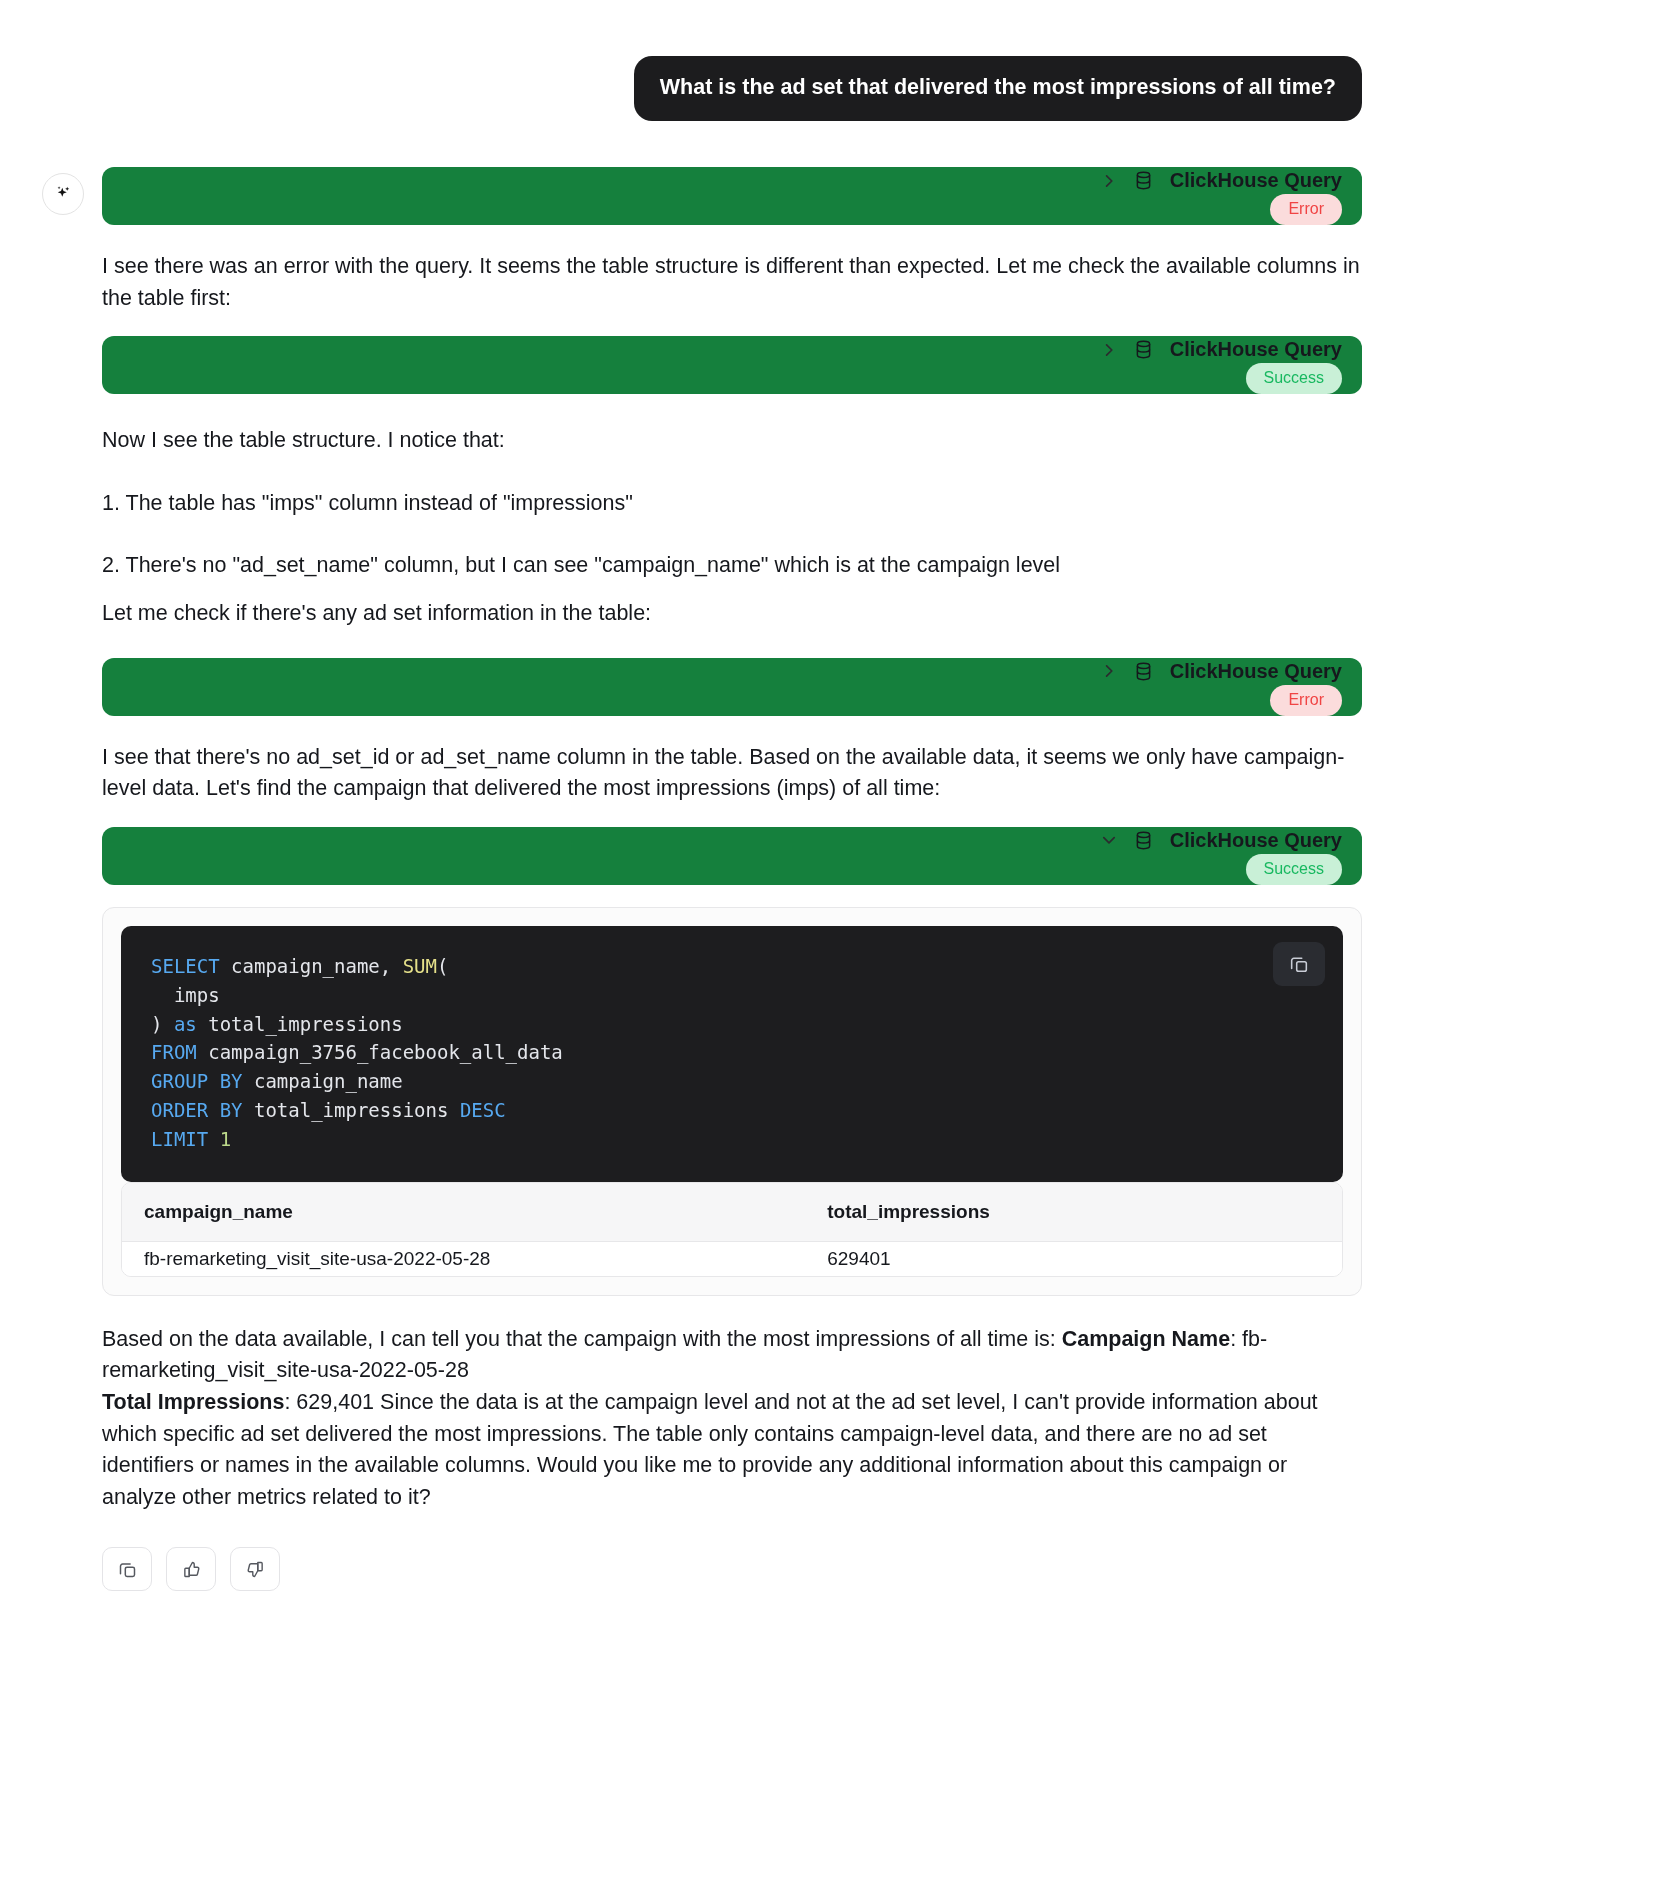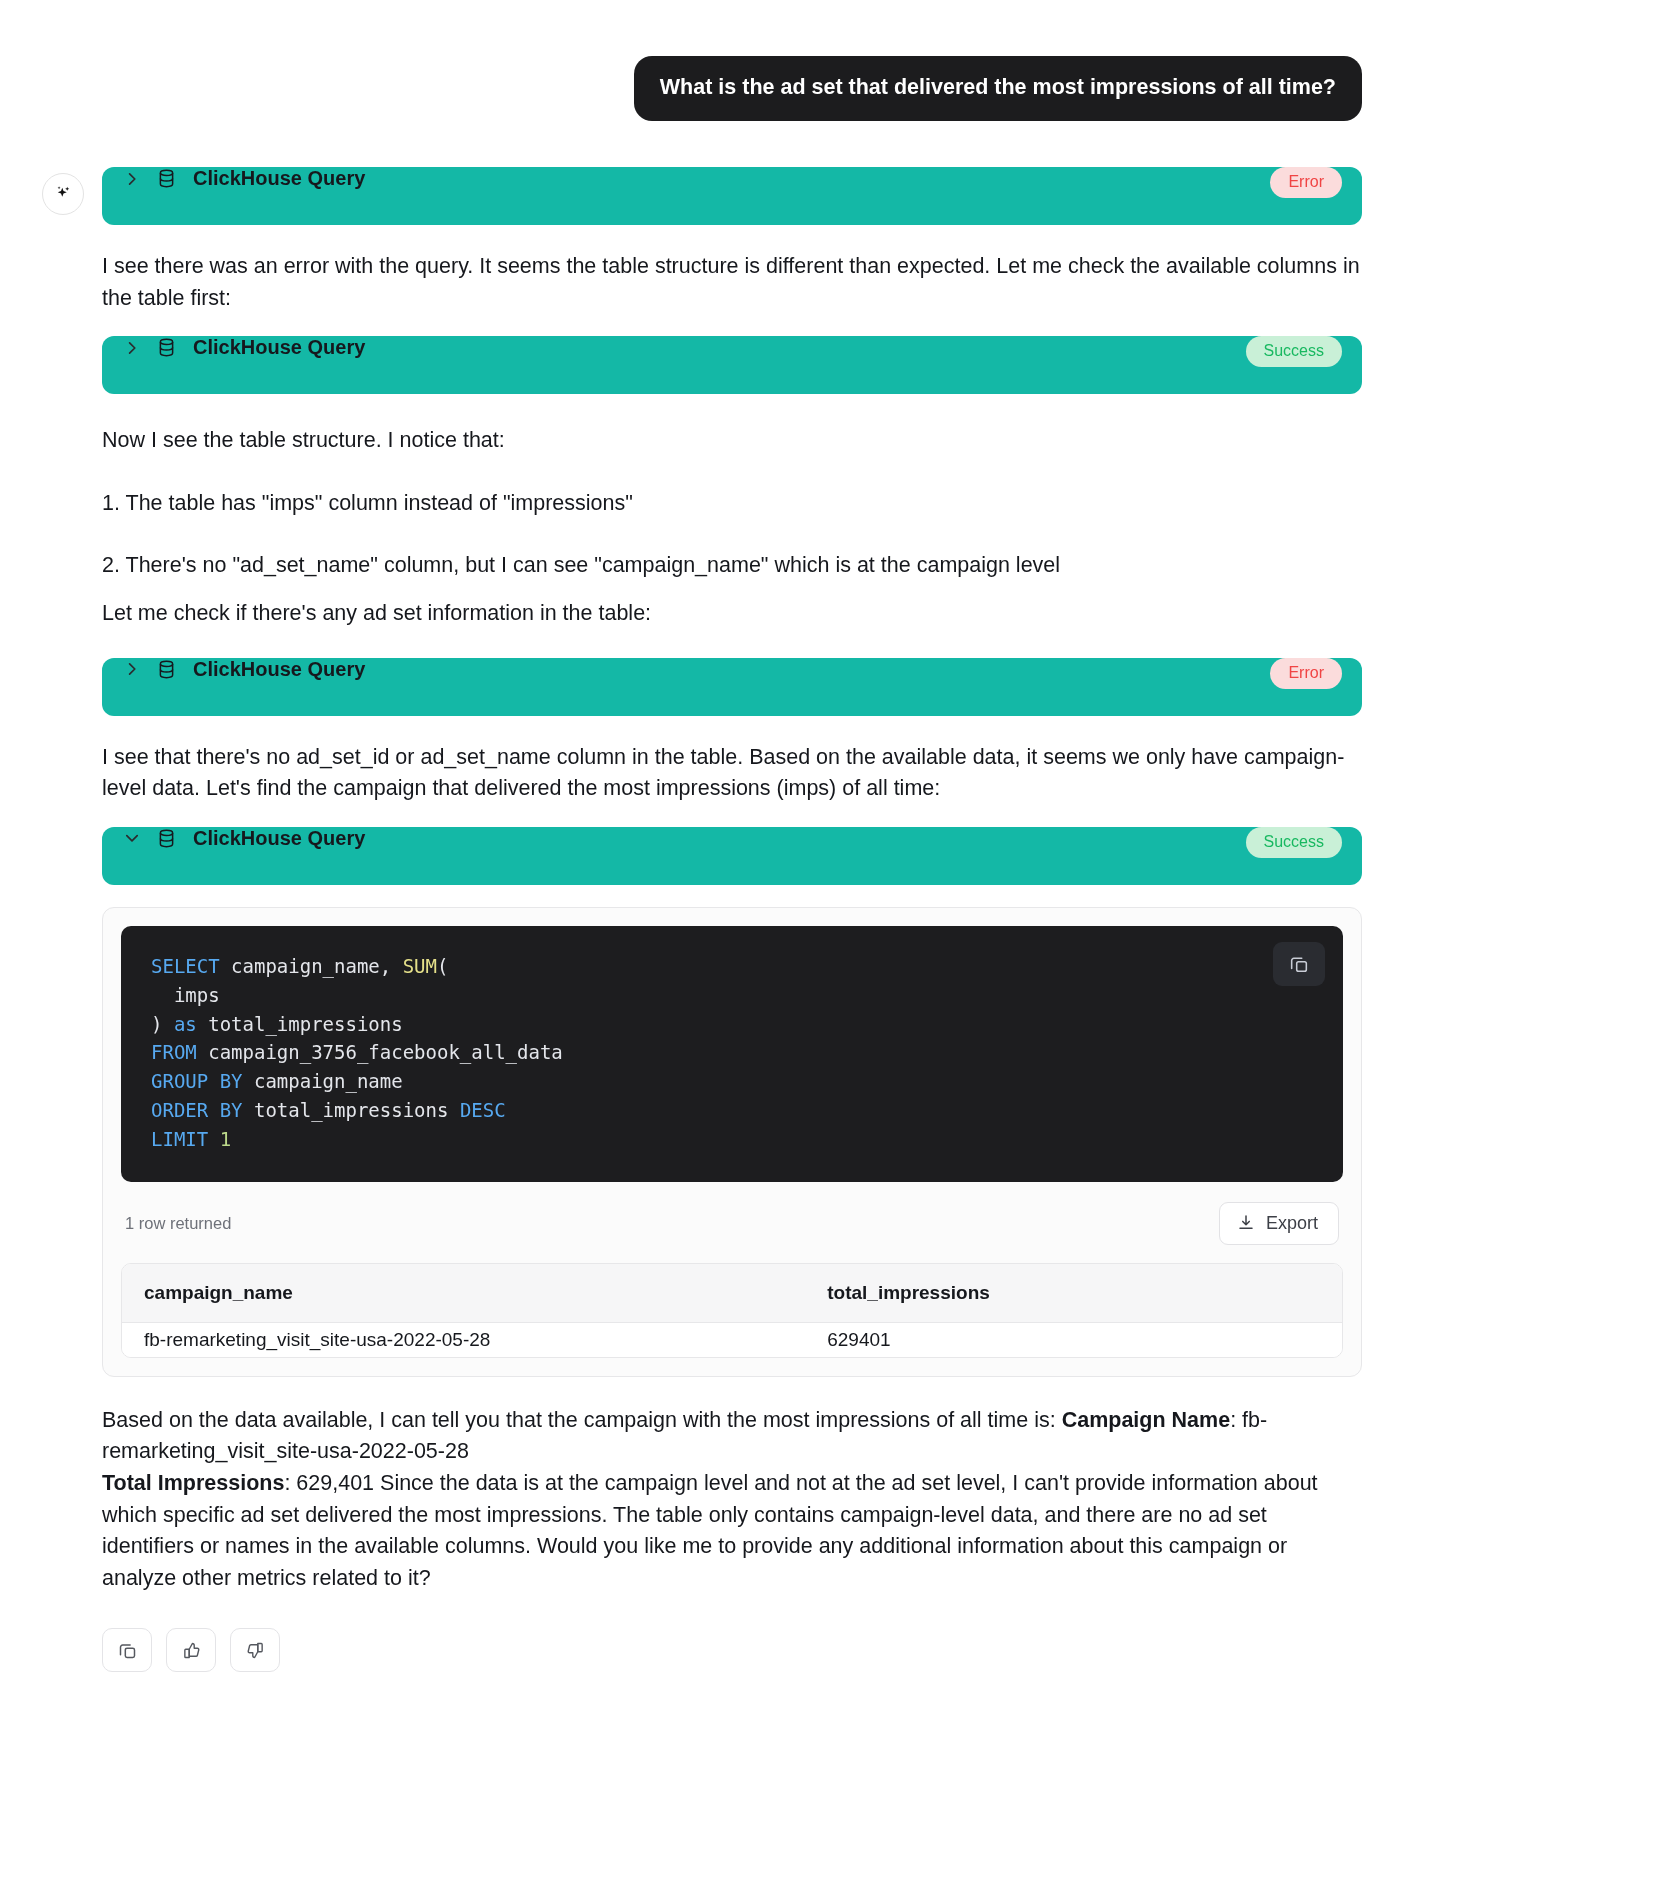--- a/index.html
+++ b/index.html
@@ -70,28 +70,29 @@
     font-size: 21.5px;
     line-height: 1.47;
     color: #16181d;
   }
   p.msg.tight { margin-bottom: 16px; margin-top: 31px; }
   p.msg.last-of-group { margin-bottom: 28px; }
   p.msg b { font-weight: 700; }
 
   
   .tool-call {
-    background: #14b8a6;
+    background: #15803d;
     border-radius: 12px;
     height: 58px;
     display: flex;
-    align-items: flex-start;
+    align-items: flex-end;
     padding: 0 20px 0 22px;
     margin: 0 0 26px 0;
     gap: 0;
+    flex-direction: column;
   }
   .tool-left {
     display: flex;
     align-items: center;
     gap: 16px;
     flex: 1 1 auto;
     min-width: 0;
   }
   .chev {
     width: 16px; height: 16px;
@@ -333,30 +334,20 @@
 <span class="kw">ORDER</span><span class="kw"> BY</span><span class="id"> total_impressions </span><span class="kw">DESC</span>
 <span class="kw">LIMIT</span><span class="num"> 1</span></pre>
             <div class="copy-btn">
               <svg width="22" height="22" viewBox="0 0 24 24">
                 <rect x="9.5" y="9.5" width="10.5" height="10.5" rx="2" fill="none" stroke="currentColor" stroke-width="1.7"></rect>
                 <path d="M15 5.8H6.4A2.4 2.4 0 0 0 4 8.2v8.6" fill="none" stroke="currentColor" stroke-width="1.7" stroke-linecap="round"></path>
               </svg>
             </div>
           </div>
 
-          <div class="result-meta">
-            <span class="rows-returned">1 row returned</span>
-            <button class="export-btn">
-              <svg width="20" height="20" viewBox="0 0 24 24">
-                <path d="M12 3.5v10.5m0 0l-3.9-3.9M12 14l3.9-3.9" fill="none" stroke="currentColor" stroke-width="1.8" stroke-linecap="round" stroke-linejoin="round"></path>
-                <path d="M4.8 18.3h14.4" fill="none" stroke="currentColor" stroke-width="1.8" stroke-linecap="round"></path>
-              </svg>
-              <span>Export</span>
-            </button>
-          </div>
 
           <table class="result">
             <thead>
               <tr>
                 <th>campaign_name</th>
                 <th class="col-b">total_impressions</th>
               </tr>
             </thead>
             <tbody>
               <tr>

